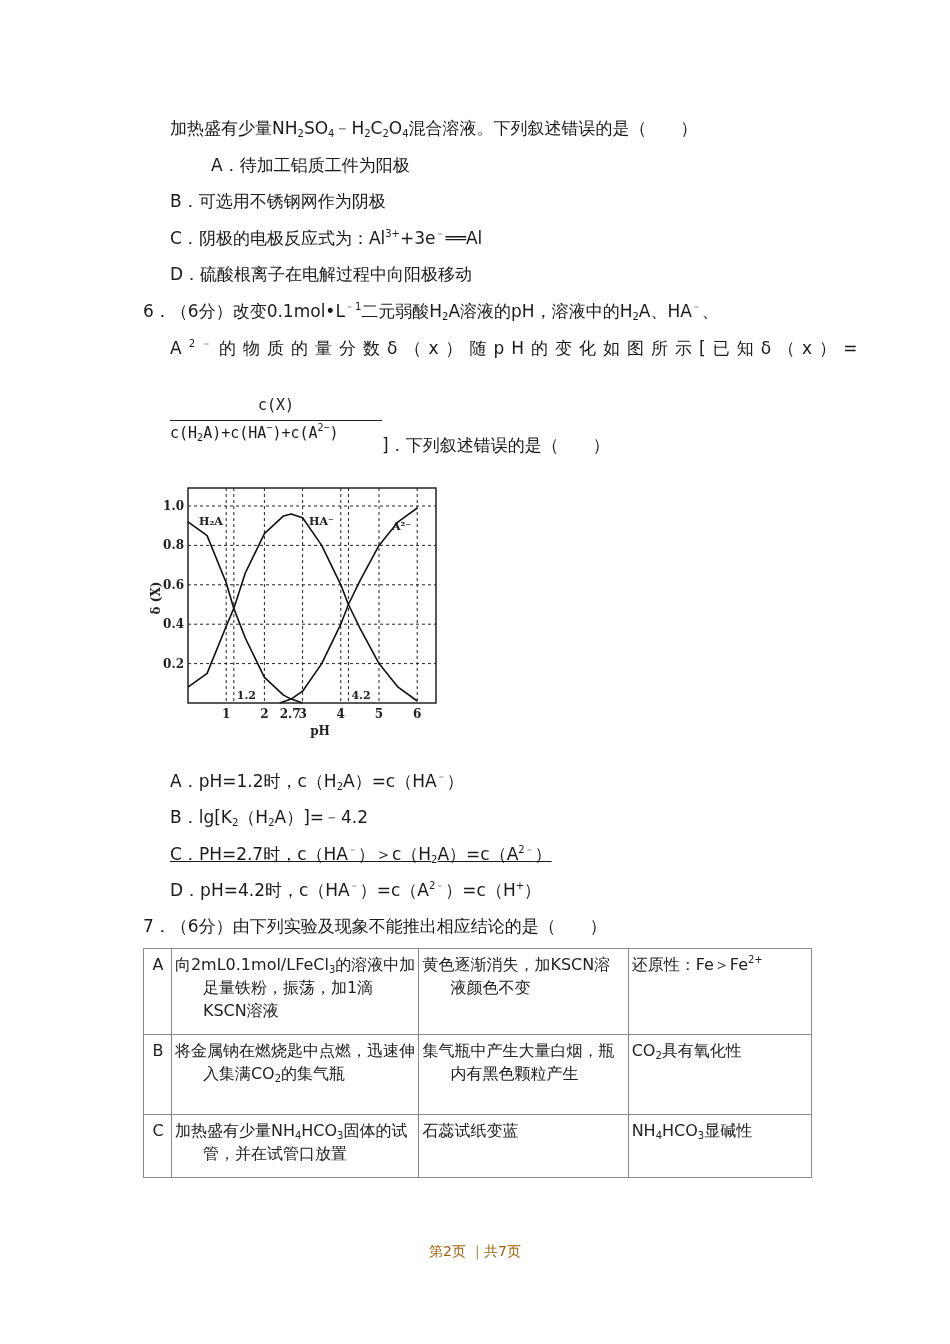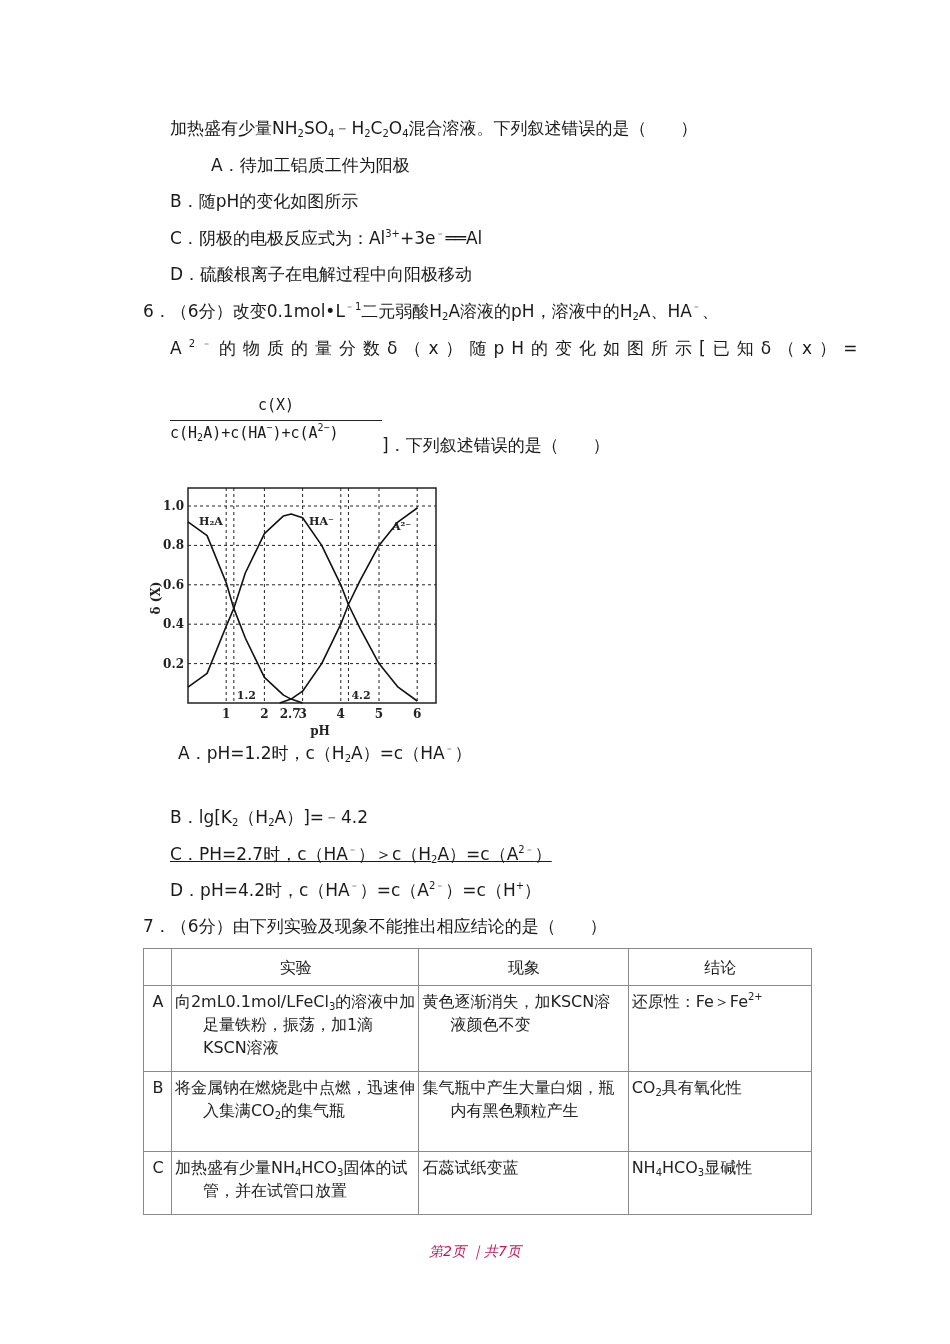--- a/index.html
+++ b/index.html
@@ -24,33 +24,33 @@
   table.exp { position: absolute; left: 143px; top: 948px; width: 669px; border-collapse: collapse;
               font-family: "DejaVu Sans", "Liberation Sans", sans-serif; font-size: 16px; color: #222; }
   table.exp td, table.exp th { border: 1px solid #8a8a8a; vertical-align: top; padding: 4px 2px 4px 3px; line-height: 23px; font-weight: normal; }
   table.exp th { text-align: center; height: 28px; vertical-align: middle; }
   .c0 { width: 22px; text-align: center; }
   .c1 { width: 242px; }
   .c2 { width: 204px; }
   .c3 { width: 178px; }
   .hang { padding-left: 28px; text-indent: -28px; display: block; }
 
-  .footer { position: absolute; top: 1243px; left: 0; width: 950px; text-align: center; font-size: 14px; color: #be185d; font-style: italic; }
+  .footer { position: absolute; top: 1243px; left: 0; width: 950px; text-align: center; font-size: 14px; color: #a16207; }
 </style>
 </head>
 <body>
 
 <div class="line cjk" style="left:170px; top:117px;">
   <span>加热盛有少量NH</span><sub>2</sub><span>SO</span><sub>4</sub><span>﹣H</span><sub>2</sub><span>C</span><sub>2</sub><span>O</span><sub>4</sub><span>混合溶液。下列叙述错误的是（　　）</span>
 </div>
 <div class="line cjk" style="left:170px; top:154px;margin-left:41px;">
   <span>A．</span><span>待加工铝质工件为阳极</span>
 </div>
 <div class="line cjk" style="left:170px; top:190px;">
-  <span>B．</span><span>随pH的变化如图所示</span>
+  <span>B．</span><span>可选用不锈钢网作为阴极</span>
 </div>
 <div class="line cjk" style="left:170px; top:227px;">
   <span>C．</span><span>阴极的电极反应式为：Al</span><sup>3+</sup><span>+3e</span><sup>﹣</sup><span>══Al</span>
 </div>
 <div class="line cjk" style="left:170px; top:263px;">
   <span>D．</span><span>硫酸根离子在电解过程中向阳极移动</span>
 </div>
 
 <div class="line cjk" style="left:143px; top:300px;">
   <span>6．</span><span>（6分）改变0.1mol•L</span><sup>﹣1</sup><span>二元弱酸H</span><sub>2</sub><span>A溶液的pH，溶液中的H</span><sub>2</sub><span>A、HA</span><sup>﹣</sup><span>、</span>
@@ -108,45 +108,39 @@
       <text x="86.84" y="219">1.2</text>
       <text x="201.44000000000003" y="219">4.2</text>
       <text x="49" y="45">H₂A</text>
       <text x="159" y="45">HA⁻</text>
       <text x="242" y="50">A²⁻</text>
     </g>
   <text id="xlabel" x="170" y="255" font-family="DejaVu Serif, serif" font-size="12" font-weight="bold" text-anchor="middle" fill="#222">pH</text>
   <text id="ylabel" x="10" y="118" font-family="DejaVu Serif, serif" font-size="12" font-weight="bold" text-anchor="middle" fill="#222" transform="rotate(-90 10 118)">δ (X)</text>
 </svg>
 
-<div class="line cjk" style="left:170px; top:742px;margin-left:8px;">
+<div class="line cjk" style="left:170px; top:770px;">
   <span>A．</span><span>pH=1.2时，c（H</span><sub>2</sub><span>A）=c（HA</span><sup>﹣</sup><span>）</span>
 </div>
 <div class="line cjk" style="left:170px; top:806px;">
   <span>B．</span><span>lg[K</span><sub>2</sub><span>（H</span><sub>2</sub><span>A）]=﹣4.2</span>
 </div>
 <div class="line cjk" style="left:170px; top:843px;text-decoration:underline;">
   <span>C．</span><span>PH=2.7时，c（HA</span><sup>﹣</sup><span>）＞c（H</span><sub>2</sub><span>A）=c（A</span><sup>2﹣</sup><span>）</span>
 </div>
 <div class="line cjk" style="left:170px; top:879px;">
   <span>D．</span><span>pH=4.2时，c（HA</span><sup>﹣</sup><span>）=c（A</span><sup>2﹣</sup><span>）=c（H</span><sup>+</sup><span>）</span>
 </div>
 
 <div class="line cjk" style="left:143px; top:915px;text-align:right;">
   <span>7．</span><span>（6分）由下列实验及现象不能推出相应结论的是（　　）</span>
 </div>
 
 <table class="exp">
   <tbody>
-      <tr>
-    <th class="c0"></th>
-    <th class="c1">实验</th>
-    <th class="c2">现象</th>
-    <th class="c3">结论</th>
-  </tr>
   <tr style="height:86px;">
     <td class="c0">A</td>
     <td class="c1">
           <span class="hang"><span>向2mL0.1mol/LFeCl</span><sub>3</sub><span>的溶液中加足量铁粉，振荡，加1滴KSCN溶液</span></span>
         </td>
     <td class="c2">
           <span class="hang">黄色逐渐消失，加KSCN溶液颜色不变</span>
         </td>
     <td class="c3"><span>还原性：Fe＞Fe</span><sup>2+</sup></td>
   </tr>

